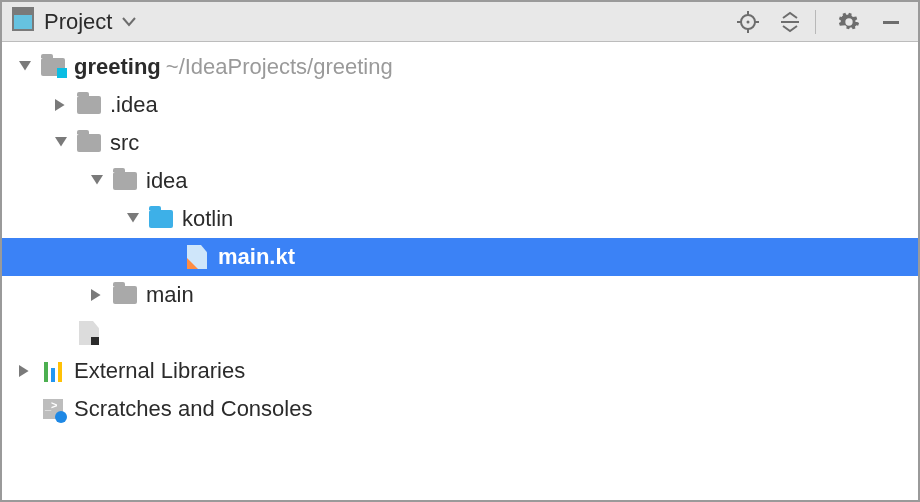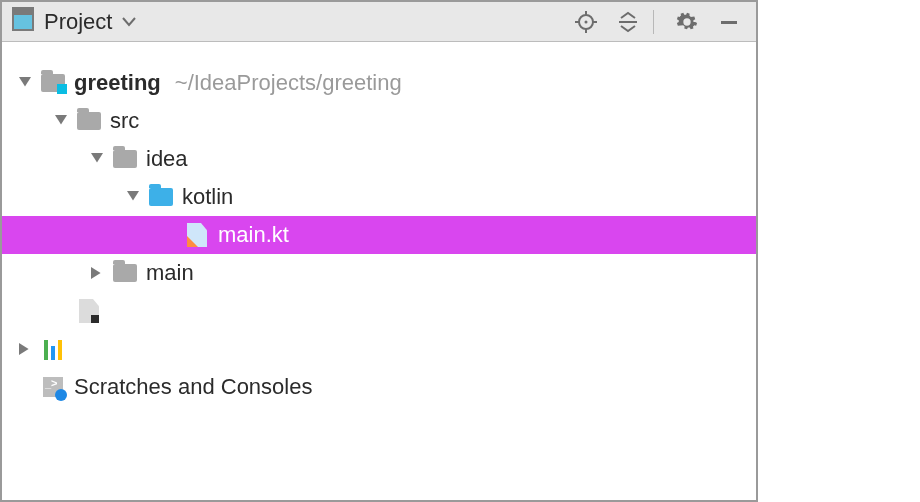--- a/index.html
+++ b/index.html
@@ -6,21 +6,21 @@
   html, body {
     margin: 0; padding: 0;
     width: 920px; height: 502px;
     font-family: -apple-system, "Segoe UI", Arial, sans-serif;
     font-size: 22px;
     color: #2b2b2b;
     background: #ffffff;
   }
   .root {
     border: 2px solid #9a9a9a;
-    width: 758px; height: 502px;
+    width: 920px; height: 502px;
     display: flex; flex-direction: column;
     overflow: hidden;
   }
   
   .toolbar {
     height: 40px;
     background: #e8e8e8;
     border-bottom: 1px solid #bcbcbc;
     display: flex; align-items: center;
     padding: 0 10px;
@@ -49,32 +49,33 @@
     content: "";
     position: absolute;
     left: -2px; right: -2px; top: -8px; height: 6px;
     background: #7a7a7a;
   }
   .proj-label { font-weight: 400; color: #2b2b2b; }
   .view-dd { margin-left: 10px; display:flex; align-items:center; }
   
   .tree {
     flex: 1;
-    padding-top: 22px;
+    padding-top: 6px;
     overflow: hidden;
   }
   .row {
     height: 38px;
     display: flex; align-items: center;
     white-space: nowrap;
     padding-right: 10px;
   }
   .row.selected {
-    background: #d946ef;
+    background: #3b82f6;
     color: #ffffff;
+    font-weight: bold;
   }
   .indent { display:inline-block; width: 36px; height: 1px; }
   .tw {
     width: 22px; height: 22px;
     display: inline-flex; align-items: center; justify-content: center;
     margin-right: 4px;
     flex-shrink: 0;
   }
   .tw svg { display:block; }
   .tw.blank { visibility: hidden; }
@@ -151,21 +152,21 @@
   .scratch-ico::before{
     content:"_>"; font-size:11px; font-weight:bold;
     color:#fff; position:absolute; left:2px; top:0;
   }
   .scratch-ico::after{
     content:""; position:absolute;
     right:-4px; bottom:-4px; width:12px; height:12px;
     background:#1e88e5; border-radius:50%;
   }
   .bold { font-weight: 700; }
-  .path { color:#9a9a9a; margin-left: 14px; font-weight:400; }
+  .path { color:#9a9a9a; margin-left: 5px; font-weight:400; }
 </style>
 </head>
 <body>
 
 <div class="root">
 
   <div class="toolbar">
     <span class="proj-icon"></span>
     <span class="proj-label">Project</span>
     <span class="view-dd">
@@ -213,20 +214,33 @@
             <polygon points="0,0 10,0 5,8" fill="#7a7a7a"></polygon>
           </svg>
       </span>
       <span class="icon">
           <span class="folder module"></span>
         </span>
       <span class="bold">greeting</span>
       <span class="path">~/IdeaProjects/greeting</span>
     </div>
 
+    <div class="row">
+      <span class="indent"></span>
+        <span class="indent" style="width:12px"></span>
+      <span class="tw">
+        <svg width="12" height="12" viewBox="0 0 10 10">
+            <polygon points="0,0 8,5 0,10" fill="#7a7a7a"></polygon>
+          </svg>
+      </span>
+      <span class="icon">
+          <span class="folder"></span>
+        </span>
+      <span>.idea</span>
+    </div>
 
     <div class="row">
       <span class="indent"></span>
         <span class="indent" style="width:12px"></span>
       <span class="tw">
         <svg width="12" height="12" viewBox="0 0 10 10">
             <polygon points="0,0 10,0 5,8" fill="#7a7a7a"></polygon>
           </svg>
       </span>
       <span class="icon">
@@ -311,20 +325,21 @@
             <polygon points="0,0 8,5 0,10" fill="#7a7a7a"></polygon>
           </svg>
       </span>
       <span class="icon">
         <span class="ext-lib">
             <span></span>
             <span></span>
             <span></span>
           </span>
       </span>
+      <span>External Libraries</span>
     </div>
 
     <div class="row">
       <span class="indent" style="width:12px"></span>
       <span class="tw blank"></span>
       <span class="icon">
           <span class="scratch-ico"></span>
         </span>
       <span>Scratches and Consoles</span>
     </div>

